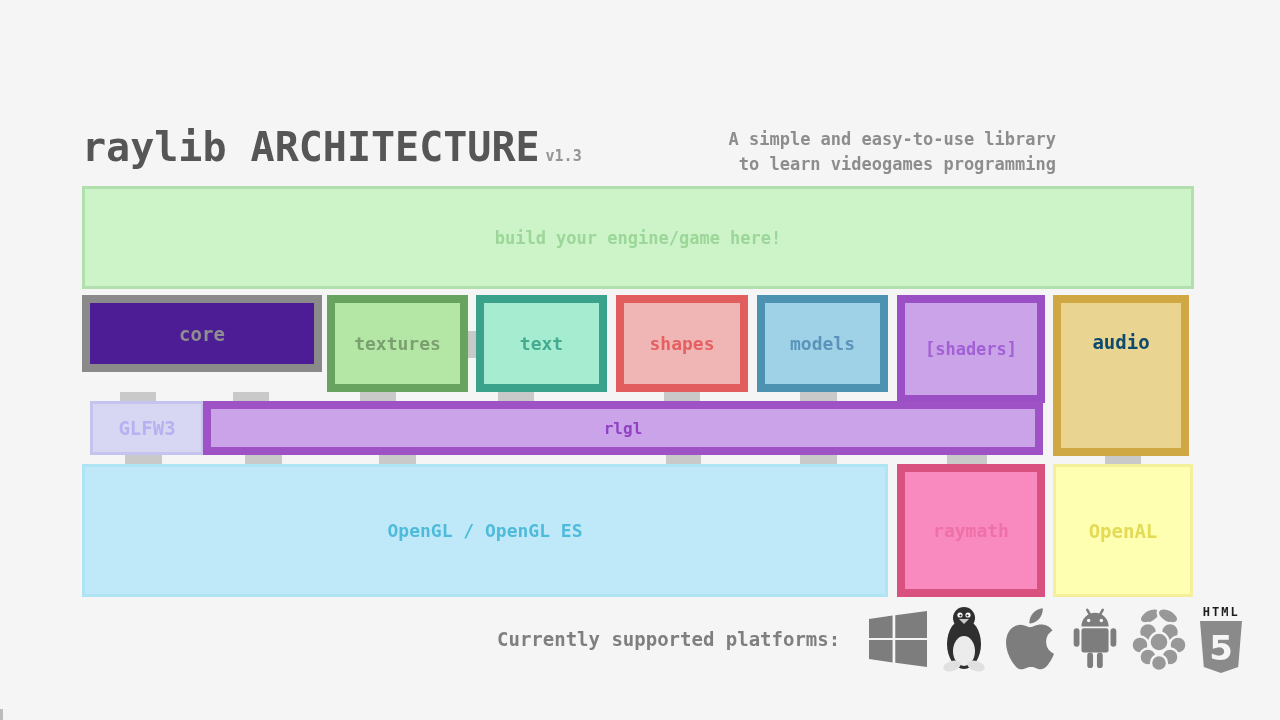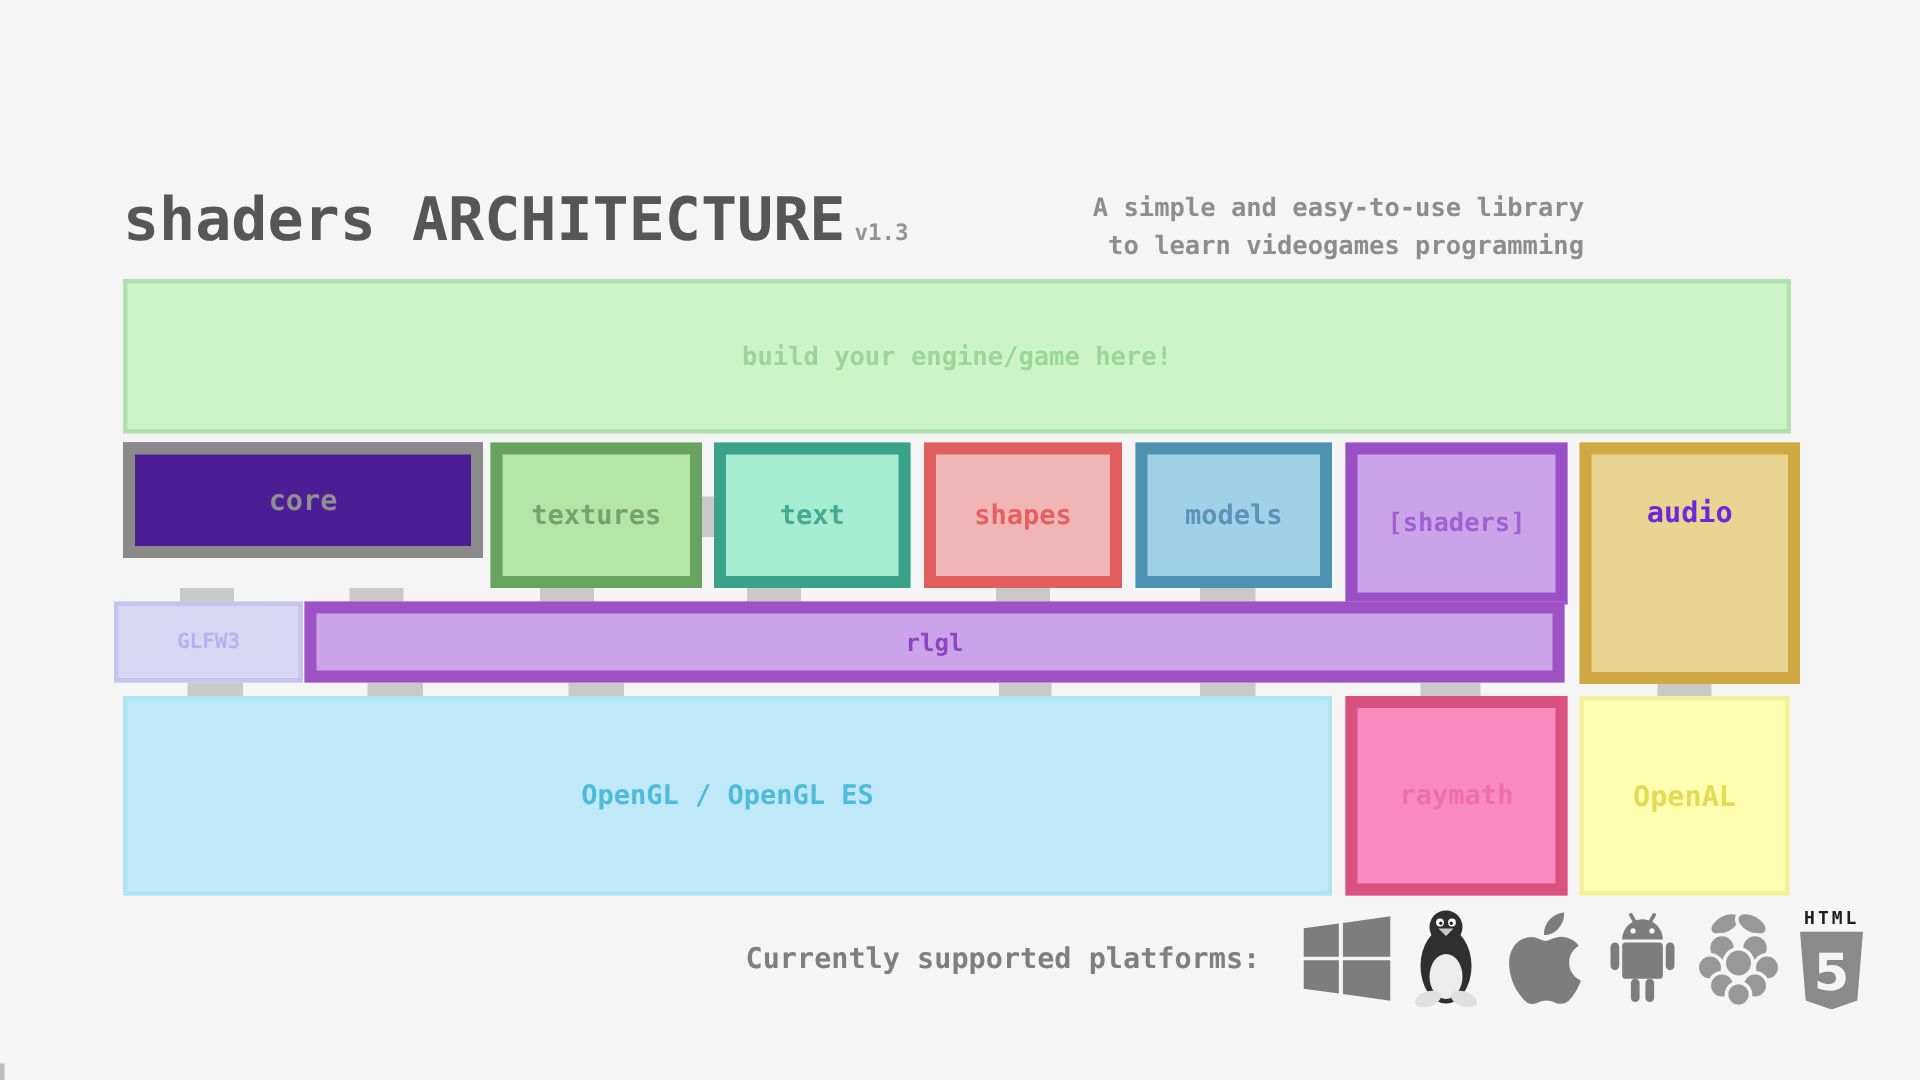--- a/index.html
+++ b/index.html
@@ -17,23 +17,23 @@
   .box{position:absolute;box-sizing:border-box;display:flex;align-items:center;justify-content:center;
        font-weight:bold;z-index:1;white-space:nowrap;}
   .engine{left:82px;top:186px;width:1112px;height:103px;background:#ccf4c8;border:3px solid #b2dfae;
           color:#9cd698;font-size:17px;}
   .core    {left:82px;  top:295px;width:240px;height:77px; background:#4c1d95;border:8px solid #8a8a8a;color:#8f8f8f;font-size:19px;}
   .textures{left:327px; top:295px;width:141px;height:97px; background:#b4e7a5;border:8px solid #68a360;color:#7ba06f;font-size:18px;}
   .textbox {left:476px; top:295px;width:131px;height:97px; background:#a5ecd1;border:8px solid #3aa28b;color:#44ab92;font-size:18px;}
   .shapes  {left:616px; top:295px;width:132px;height:97px; background:#f0b6b6;border:8px solid #e25d5d;color:#e56060;font-size:18px;}
   .models  {left:757px; top:295px;width:131px;height:97px; background:#a0d2e7;border:8px solid #4e92b2;color:#5b94bb;font-size:18px;align-items:center;}
   .shaders {left:897px; top:295px;width:148px;height:108px; background:#cba3e9;border:8px solid #9a4fc4;color:#a160d4;font-size:17px;}
-  .audio   {left:1053px;top:295px;width:147px;height:161px;background:#e9d492;border:8px solid #cfa844;color:#6d28d9;font-size:19px;
+  .audio   {left:1053px;top:295px;width:136px;height:161px;background:#e9d492;border:8px solid #cfa844;color:#0c4a6e;font-size:19px;
             align-items:flex-start;padding-top:28px;}
-  .glfw3   {left:76px;  top:401px;width:126px;height:54px; background:#d8d7f3;border:3px solid #c6c3ef;color:#b7b1f0;font-size:14px;}
+  .glfw3   {left:90px;  top:401px;width:114px;height:54px; background:#d8d7f3;border:3px solid #c6c3ef;color:#b7b1f0;font-size:19px;}
   .rlgl    {left:203px; top:401px;width:840px;height:54px; background:#cba3e9;border:8px solid #9f52c5;color:#9042c2;font-size:16px;}
   .opengl  {left:82px;  top:464px;width:806px;height:133px;background:#bfe9f8;border:3px solid #afe4f5;color:#4fbbdb;font-size:18px;}
   .raymath {left:897px; top:464px;width:148px;height:133px;background:#f98abf;border:8px solid #d9517e;color:#ef6fa8;font-size:18px;}
   .openal  {left:1053px;top:464px;width:140px;height:133px;background:#ffffb2;border:3px solid #f3ef9a;color:#e3da55;font-size:19px;}
   
   .conn{position:absolute;background:#c9c9c9;z-index:0;}
   .a1{left:120px;top:392px;width:36px;height:10px;} .a2{left:233px;top:392px;width:36px;height:10px;}
   .a3{left:360px;top:392px;width:36px;height:10px;} .a4{left:498px;top:392px;width:36px;height:10px;}
   .a5{left:664px;top:392px;width:36px;height:10px;} .a6{left:800px;top:392px;width:37px;height:10px;}
   .a7{left:920px;top:392px;width:98px;height:10px;}
@@ -49,21 +49,21 @@
   .html5wrap{display:flex;flex-direction:column;align-items:center;}
   .htext{font-size:12px;font-weight:bold;color:#1d1d1d;letter-spacing:2px;line-height:13px;margin-bottom:2px;}
   .sliver{position:absolute;left:0;top:709px;width:3px;height:11px;background:#bcbcbc;}
 </style>
 </head>
 <body>
 
 <div class="stage">
 
   <div class="title">
-    <span>shaders ARCHITECTURE</span><span class="version">v1.3</span>
+    <span>raylib ARCHITECTURE</span><span class="version">v1.3</span>
   </div>
   <div class="tagline">
     <div>A simple and easy-to-use library</div>
     <div>to learn videogames programming</div>
   </div>
 
   <div class="box engine">
     <span>build your engine/game here!</span>
   </div>
 

